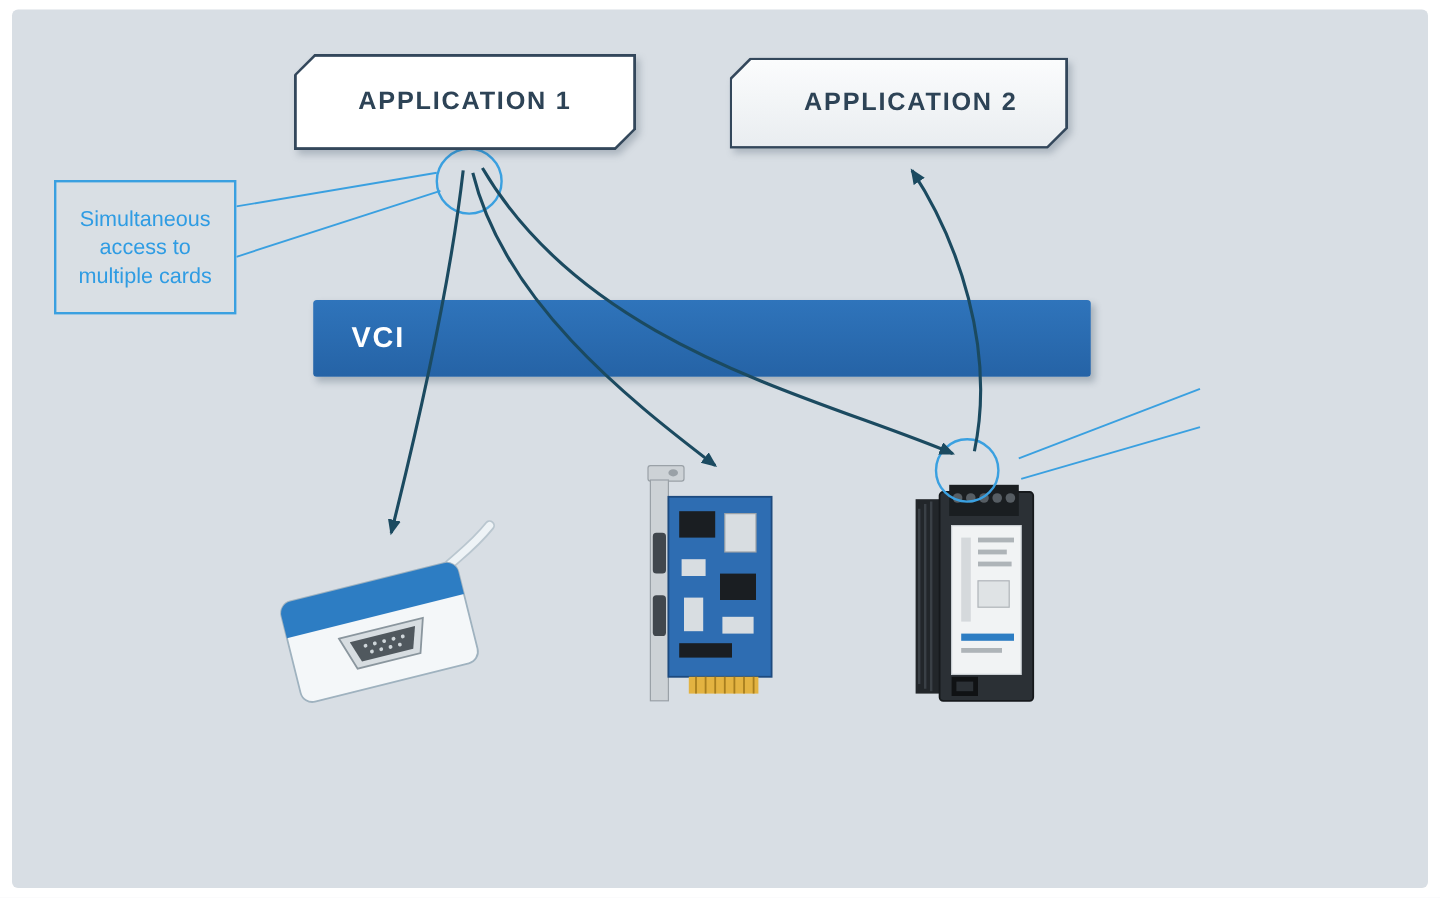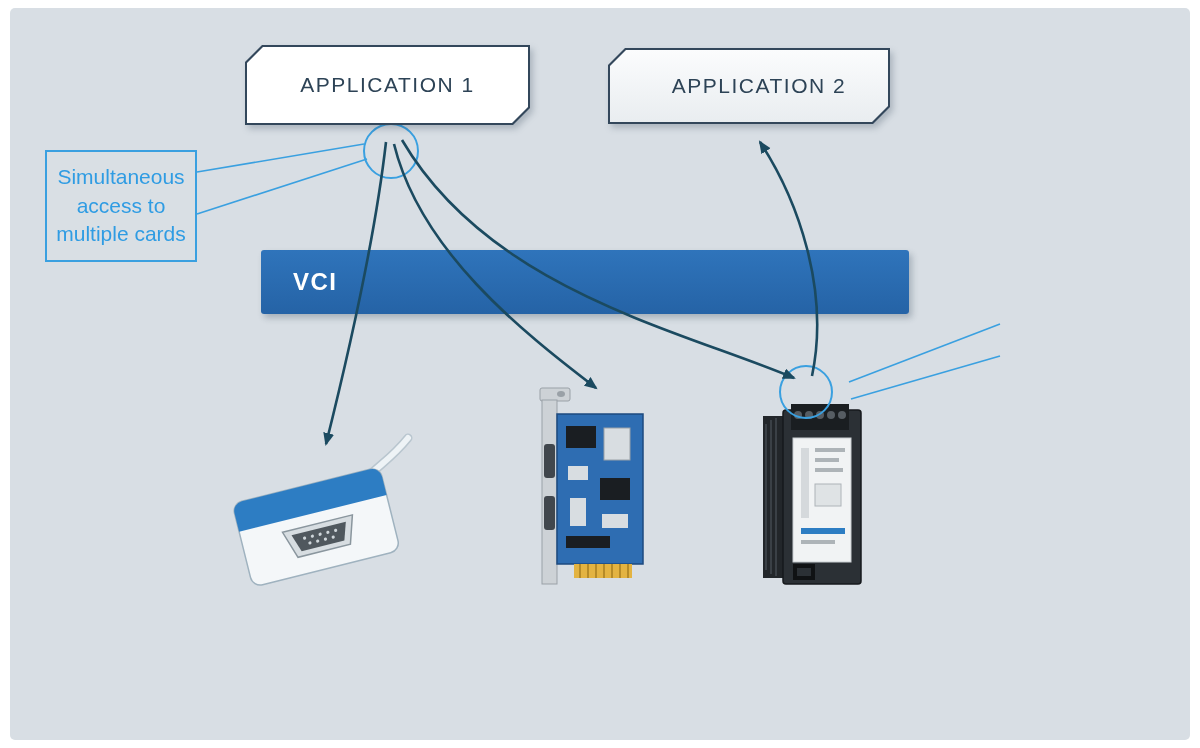--- a/index.html
+++ b/index.html
@@ -17,34 +17,34 @@
     position:absolute;inset:0;background:#33475b;
     clip-path:polygon(17px 0,100% 0,100% calc(100% - 17px),calc(100% - 17px) 100%,0 100%,0 17px);
   }
   .app-inner{
     position:absolute;inset:2px;background:#ffffff;
     clip-path:polygon(16px 0,100% 0,100% calc(100% - 16px),calc(100% - 16px) 100%,0 100%,0 16px);
     display:flex;align-items:center;justify-content:center;
   }
   .app-inner.grad{background:linear-gradient(180deg,#fbfcfd 0%,#e9edf0 100%);padding-left:20px;}
   .app-label{
-    color:#2d4356;font-size:21px;letter-spacing:1.5px;font-weight:400;
+    color:#2d4356;font-size:21px;letter-spacing:1.5px;font-weight:700;
   }
   
   .vci-bar{
     position:absolute;left:261px;top:250px;width:648px;height:64px;
     background:linear-gradient(180deg,#2f74bb 0%,#2563a6 100%);
     border-radius:3px;display:flex;align-items:center;
     box-shadow:3px 4px 6px rgba(40,60,80,.28);z-index:2;
   }
   .vci-label{color:#ffffff;font-size:24px;font-weight:700;letter-spacing:1.5px;padding-left:32px;}
   
   .callout{
     position:absolute;border:2px solid #3aa0e0;background:#d9dfe4;
-    color:#2f9ce3;font-size:21px;line-height:1.35;text-align:center;
+    color:#2f9ce3;font-size:18px;line-height:1.35;text-align:center;
     display:flex;align-items:center;justify-content:center;
     padding:8px;box-sizing:border-box;z-index:10;
   }
   .callout-left{left:45px;top:150px;width:152px;height:112px;}
   .callout-right{left:1000px;top:283px;width:158px;height:112px;}
   
   .caption{
     position:absolute;left:0;right:0;top:636px;text-align:center;
     color:#1d3c55;font-size:22.5px;line-height:1.42;z-index:3;
   }

